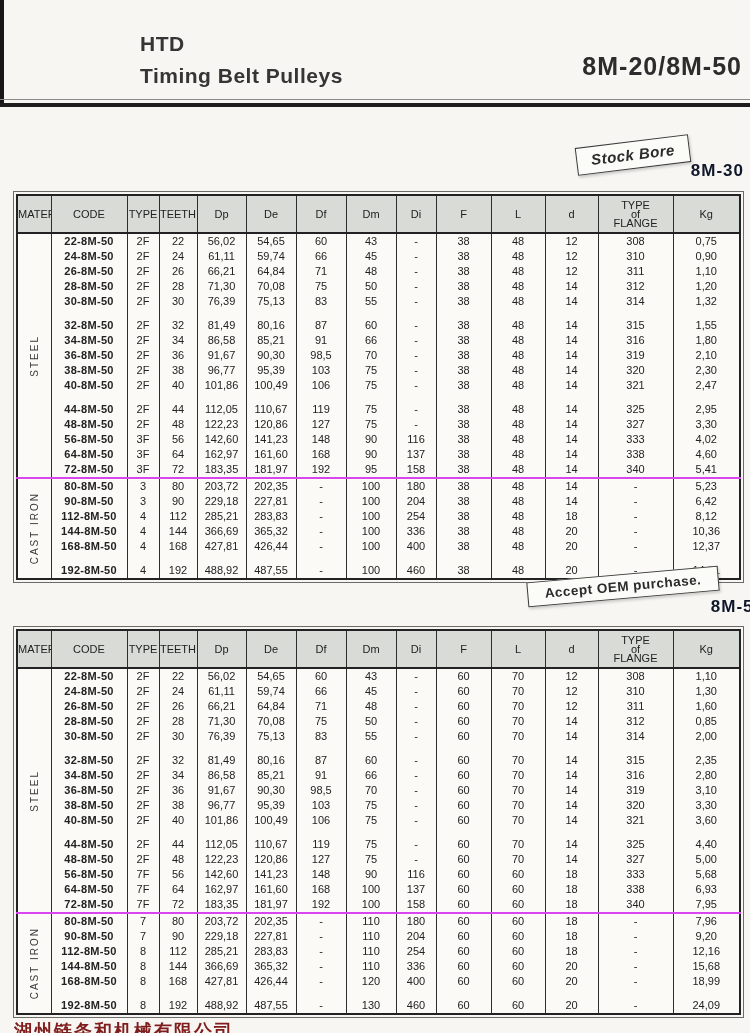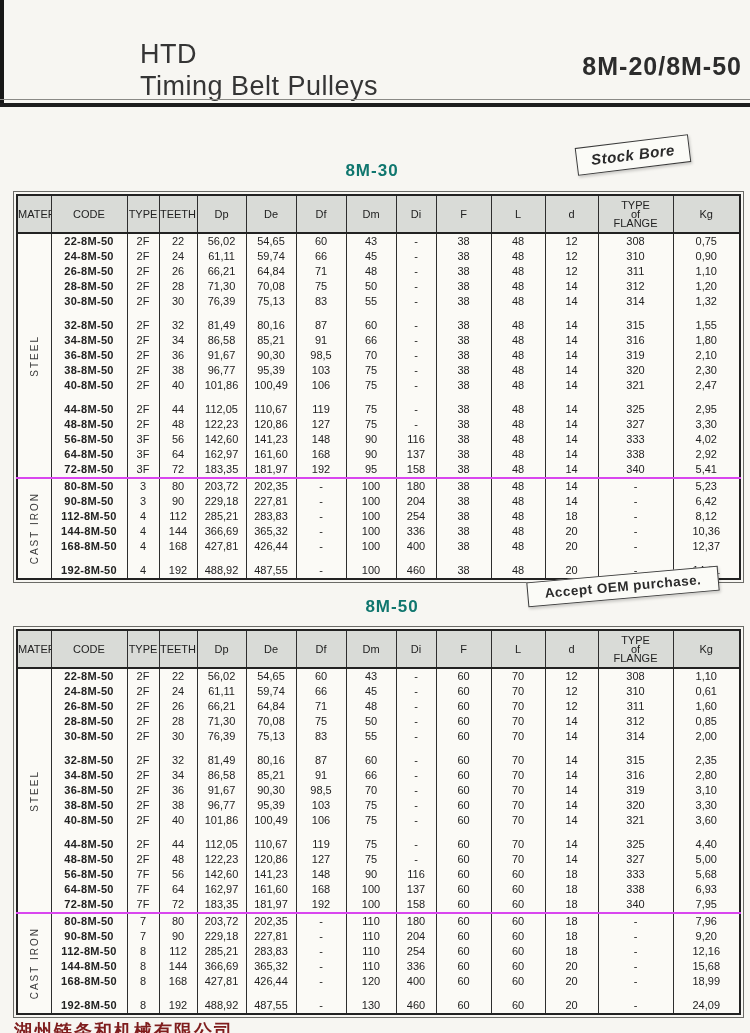--- a/index.html
+++ b/index.html
@@ -1,35 +1,35 @@
 <!DOCTYPE html>
 <html><head>
 <meta charset="utf-8">
 <style>
   html,body{margin:0;padding:0;background:#e9e8e4;}
   .page{position:relative;width:750px;height:1033px;background:#f7f6f2;
         font-family:"Liberation Sans",sans-serif;overflow:hidden;color:#2b2b2b;}
   
-  .brand{position:absolute;left:140px;top:38px;font-size:27px;font-weight:normal;
+  .brand{position:absolute;left:140px;top:28px;font-size:21px;font-weight:bold;
          color:#353535;line-height:32px;letter-spacing:.5px;white-space:pre-line;}
   .model{position:absolute;right:8px;top:52px;font-size:25px;font-weight:bold;
          color:#2c2c2c;letter-spacing:1px;}
   .rule-thin{position:absolute;left:0;top:99px;width:750px;height:1px;background:#8a8a86;}
   .rule-thick{position:absolute;left:0;top:103px;width:750px;height:4px;background:#1d1d1d;}
   .edge-bar{position:absolute;left:0;top:0;width:4px;height:107px;background:#171717;}
   
   .badge{position:absolute;border:1px solid #3a3a3a;background:#fbfbf7;color:#2b2b2b;
          font-weight:bold;text-align:center;box-shadow:1px 2px 3px rgba(0,0,0,.18);z-index:5;}
   .badge.stock{left:576px;top:141px;width:112px;height:26px;line-height:26px;
          transform:rotate(-7deg);font-size:15px;font-style:italic;letter-spacing:.5px;}
   .badge.oem{left:527px;top:574px;width:190px;height:23px;line-height:23px;
          transform:rotate(-5deg);font-size:13.5px;letter-spacing:.5px;}
   
-  .sec-title{position:absolute;width:744px;text-align:center;font-weight:bold;
-         font-size:17px;color:#0f766e;letter-spacing:1px;}
+  .sec-title{position:absolute;width:744px;text-align:right;font-weight:bold;
+         font-size:17px;color:#0f172a;letter-spacing:1px;}
   .sec-title.t0{top:161px;}
   .sec-title.t1{top:597px;margin-left:20px;}
   
   .tblwrap{position:absolute;border:1px solid #6b6b67;padding:2px;background:#f7f6f2;}
   .tblwrap.p0{left:13px;top:191px;}
   .tblwrap.p1{left:13px;top:626px;}
   table.tbl{border-collapse:collapse;table-layout:fixed;width:723px;background:#fbfaf6;
             border:2px solid #222;}
   .tbl th,.tbl td{border-left:1px solid #2e2e2e;text-align:center;vertical-align:middle;
             padding:0;font-size:11px;color:#222;overflow:hidden;white-space:nowrap;}
@@ -366,21 +366,21 @@
             <td class="">64</td>
             <td class="">162,97</td>
             <td class="">161,60</td>
             <td class="">168</td>
             <td class="">90</td>
             <td class="">137</td>
             <td class="">38</td>
             <td class="">48</td>
             <td class="">14</td>
             <td class="">338</td>
-            <td class="">2,92</td>
+            <td class="">4,60</td>
           </tr>
           <tr>
             <td class="code">72-8M-50</td>
             <td class="">3F</td>
             <td class="">72</td>
             <td class="">183,35</td>
             <td class="">181,97</td>
             <td class="">192</td>
             <td class="">95</td>
             <td class="">158</td>
@@ -595,21 +595,21 @@
             <td class="">24</td>
             <td class="">61,11</td>
             <td class="">59,74</td>
             <td class="">66</td>
             <td class="">45</td>
             <td class="">-</td>
             <td class="">60</td>
             <td class="">70</td>
             <td class="">12</td>
             <td class="">310</td>
-            <td class="">0,61</td>
+            <td class="">1,30</td>
           </tr>
           <tr>
             <td class="code">26-8M-50</td>
             <td class="">2F</td>
             <td class="">26</td>
             <td class="">66,21</td>
             <td class="">64,84</td>
             <td class="">71</td>
             <td class="">48</td>
             <td class="">-</td>

